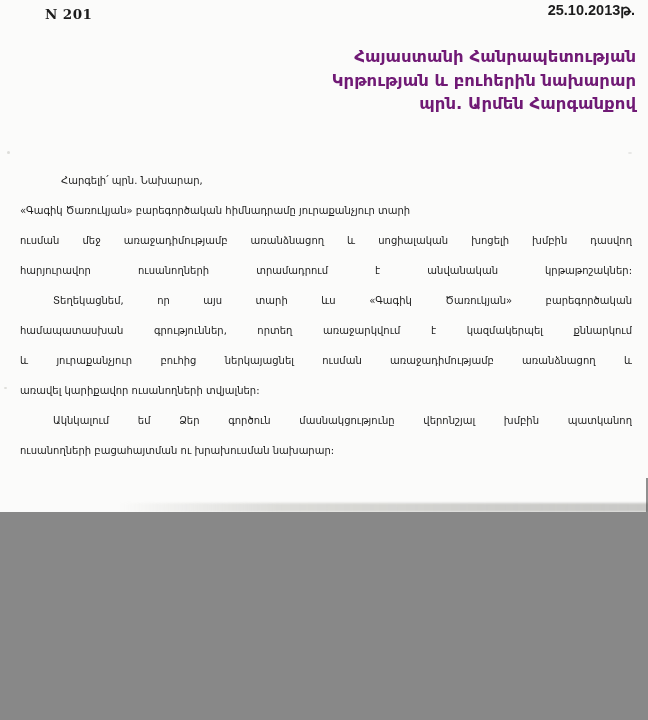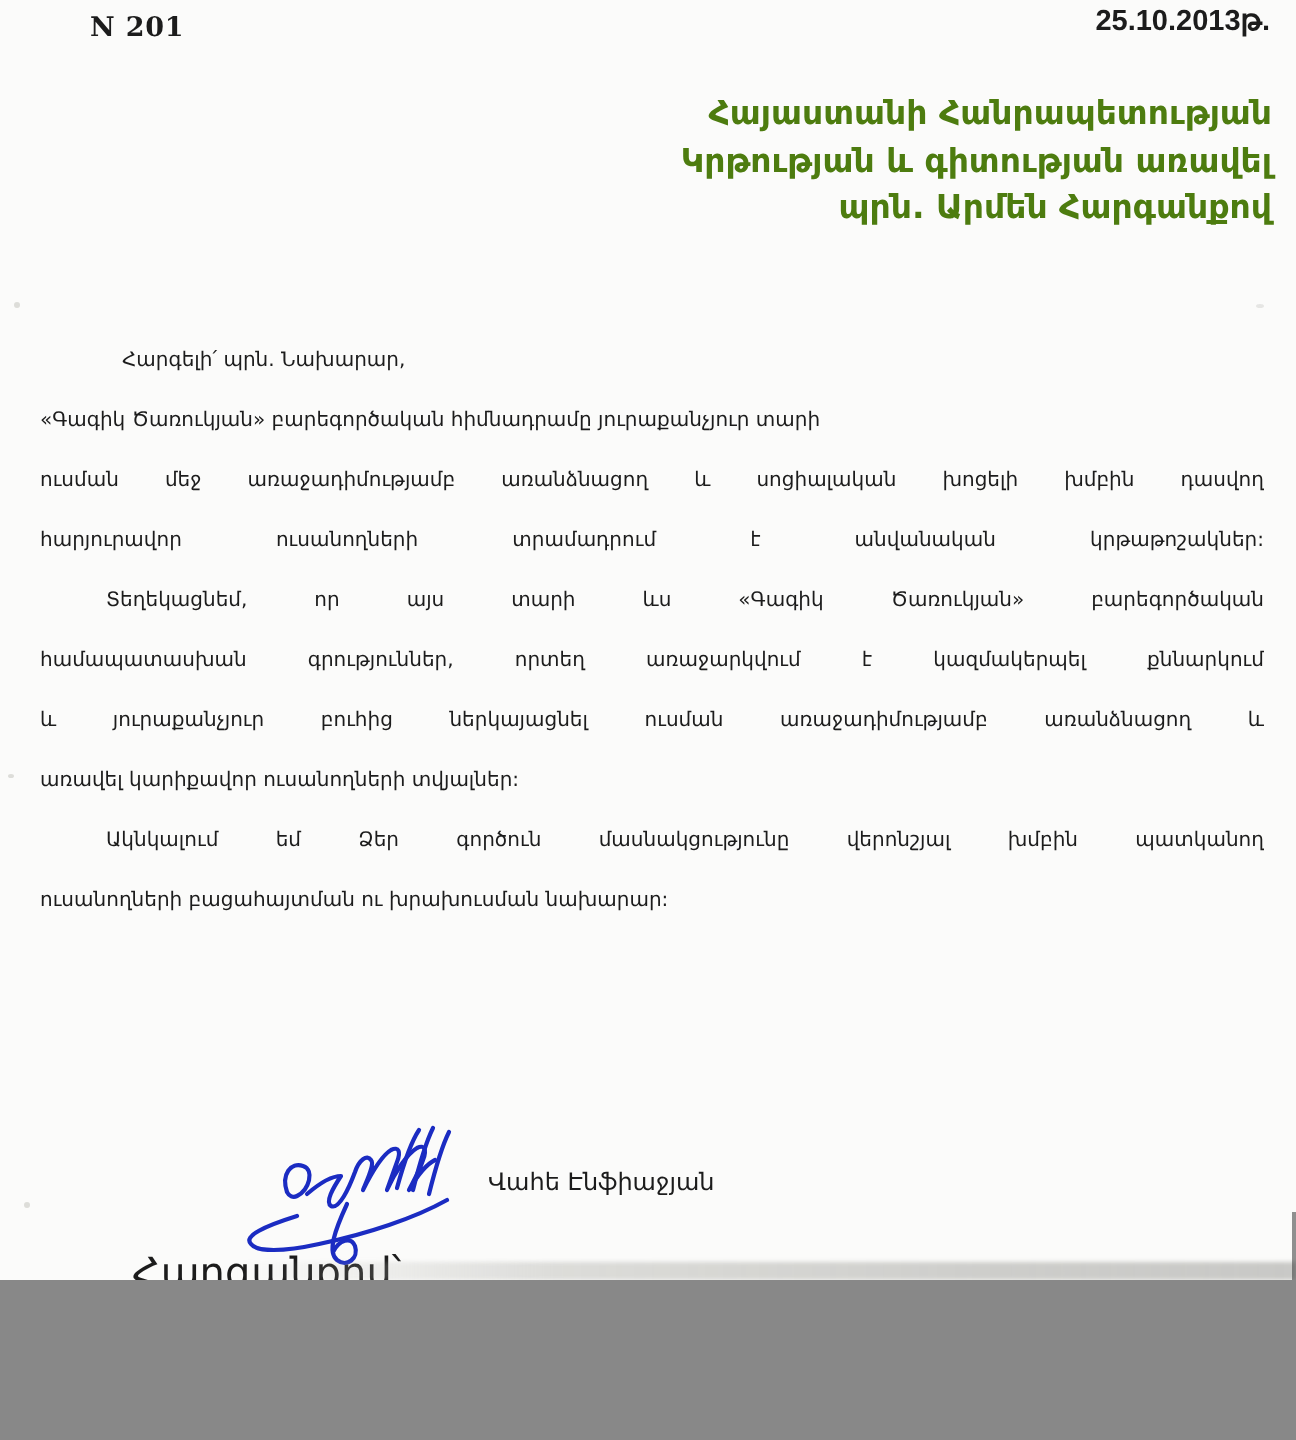--- a/index.html
+++ b/index.html
@@ -3,21 +3,21 @@
 <meta charset="utf-8">
 <style>
   :root{
     --ink:#1b2cc2;
     --paper:#fbfbfa;
     --text:#1c1c1c;
   }
   html,body{margin:0;padding:0;background:#888;}
   .page{
     position:relative;
-    width:648px;height:640px;
+    width:648px;height:512px;
     margin:0 auto;
     background:var(--paper);
     overflow:hidden;
     font-family:"DejaVu Sans","DejaVu Serif",sans-serif;
     color:var(--text);
   }
   
   .refnum{
     position:absolute;left:45px;top:6px;
     font-family:"DejaVu Serif","DejaVu Sans",serif;
@@ -26,21 +26,21 @@
   .date{
     position:absolute;right:13px;top:2px;
     font-family:Liberation Sans, sans-serif;
     font-weight:700;font-size:14.5px;
   }
   
   .recipient{
     position:absolute;top:45px;right:12px;
     text-align:right;
     font-weight:700;font-size:16.5px;line-height:23.5px;
-    color:#4d7c0f;
+    color:#701a75;
   }
   
   .body{
     position:absolute;left:20px;top:166px;width:612px;
     font-size:10px;line-height:30px;
     color:var(--text);
   }
   .line{height:30px;overflow:hidden;white-space:normal;}
   .sal{padding-left:41px;}
   .indent{text-indent:33px;}
@@ -73,21 +73,21 @@
 </head>
 <body>
 
 <div class="page">
 
   <div class="refnum">N 201</div>
   <div class="date">25.10.2013թ.</div>
 
   <div class="recipient">
     <div class="r-line">Հայաստանի Հանրապետության</div>
-    <div class="r-line">Կրթության և գիտության առավել</div>
+    <div class="r-line">Կրթության և բուհերին նախարար</div>
     <div class="r-line">պրն. Արմեն Հարգանքով</div>
   </div>
 
   <div class="body">
     <div class="line sal">Հարգելի՛ պրն. Նախարար,</div>
     <div class="line">«Գագիկ Ծառուկյան» բարեգործական հիմնադրամը յուրաքանչյուր տարի</div>
     <div class="line stretch">ուսման մեջ առաջադիմությամբ առանձնացող և սոցիալական խոցելի խմբին դասվող</div>
     <div class="line stretch">հարյուրավոր ուսանողների տրամադրում է անվանական կրթաթոշակներ:</div>
     <div class="line stretch indent">Տեղեկացնեմ, որ այս տարի ևս «Գագիկ Ծառուկյան» բարեգործական</div>
     <div class="line stretch">համապատասխան գրություններ, որտեղ առաջարկվում է կազմակերպել քննարկում</div>

